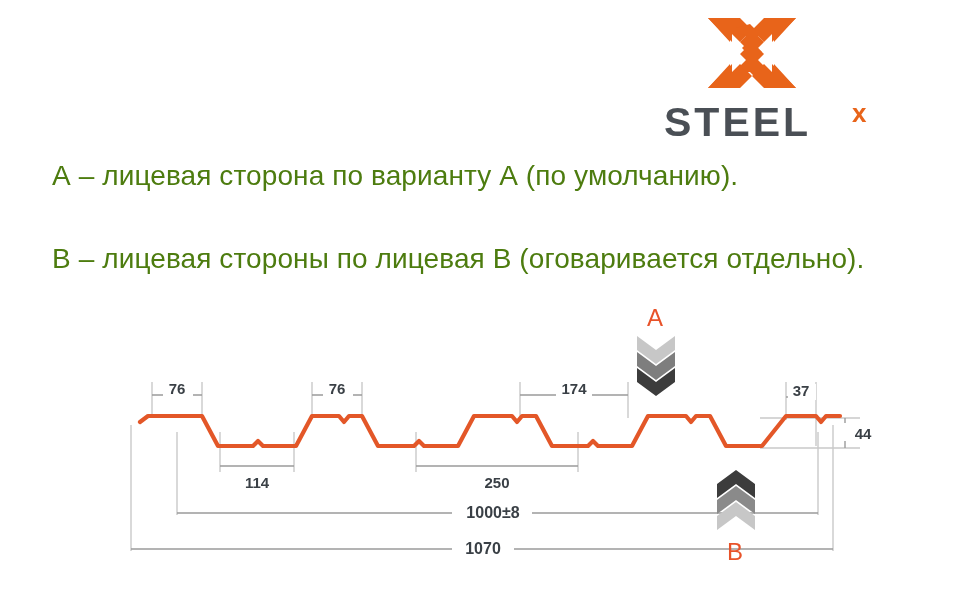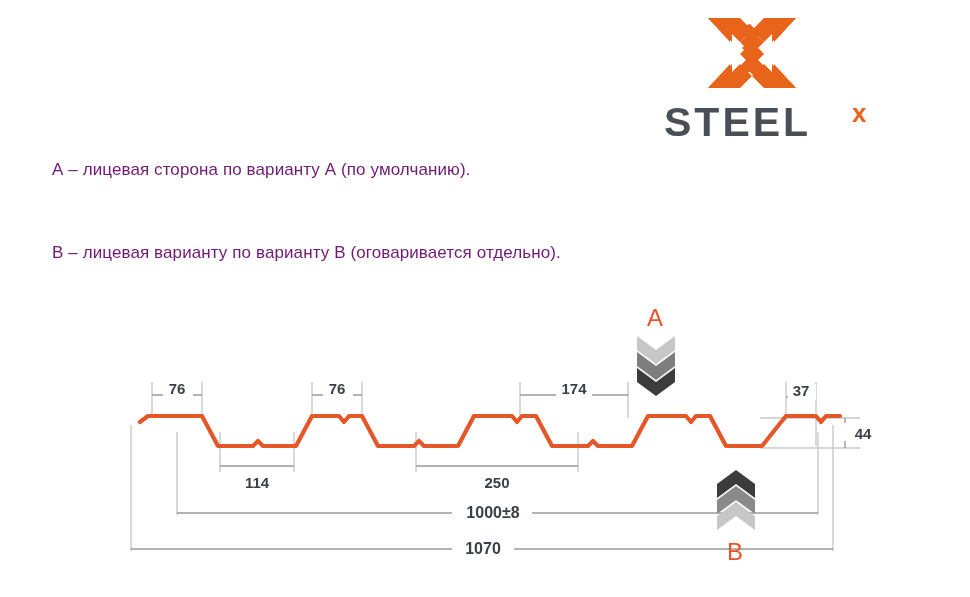--- a/index.html
+++ b/index.html
@@ -27,22 +27,22 @@
   }
   #logo-wordmark {
     position: absolute;
     left: 0px; top: 86px;
     width: 228px; height: 46px;
   }
 
   
   .caption {
     position: absolute;
-    color: #701a75;
-    font-size: 17px;
+    color: #4d7c0f;
+    font-size: 28px;
     font-weight: 400;
     letter-spacing: 0.1px;
     white-space: nowrap;
   }
   #caption-a { left: 52px; top: 160px; }
   #caption-b { left: 52px; top: 243px; }
 
   
   #drawing {
     position: absolute;
@@ -94,21 +94,21 @@
     </g>
   </svg>
 
   <svg id="logo-wordmark" viewBox="0 0 228 46">
     <text x="0" y="36" font-family="'Liberation Sans', sans-serif" font-size="41" font-weight="bold" letter-spacing="3" fill="#4a4f55">STEEL</text>
     <text x="188" y="22" font-family="'Liberation Sans', sans-serif" font-size="26" font-weight="bold" fill="#e8641a">x</text>
   </svg>
 </div>
 
 <div class="caption" id="caption-a">А – лицевая сторона по варианту А (по умолчанию).</div>
-<div class="caption" id="caption-b">В – лицевая варианту по варианту В (оговаривается отдельно).</div>
+<div class="caption" id="caption-b">В – лицевая стороны по лицевая В (оговаривается отдельно).</div>
 
 <svg id="drawing" viewBox="0 0 970 597">
 
   <g stroke="#c9c9c9" stroke-width="1.4" fill="none">
 
     <line x1="152" y1="382" x2="152" y2="418"></line>
     <line x1="202" y1="382" x2="202" y2="418"></line>
 
     <line x1="312" y1="382" x2="312" y2="418"></line>
     <line x1="362" y1="382" x2="362" y2="418"></line>

